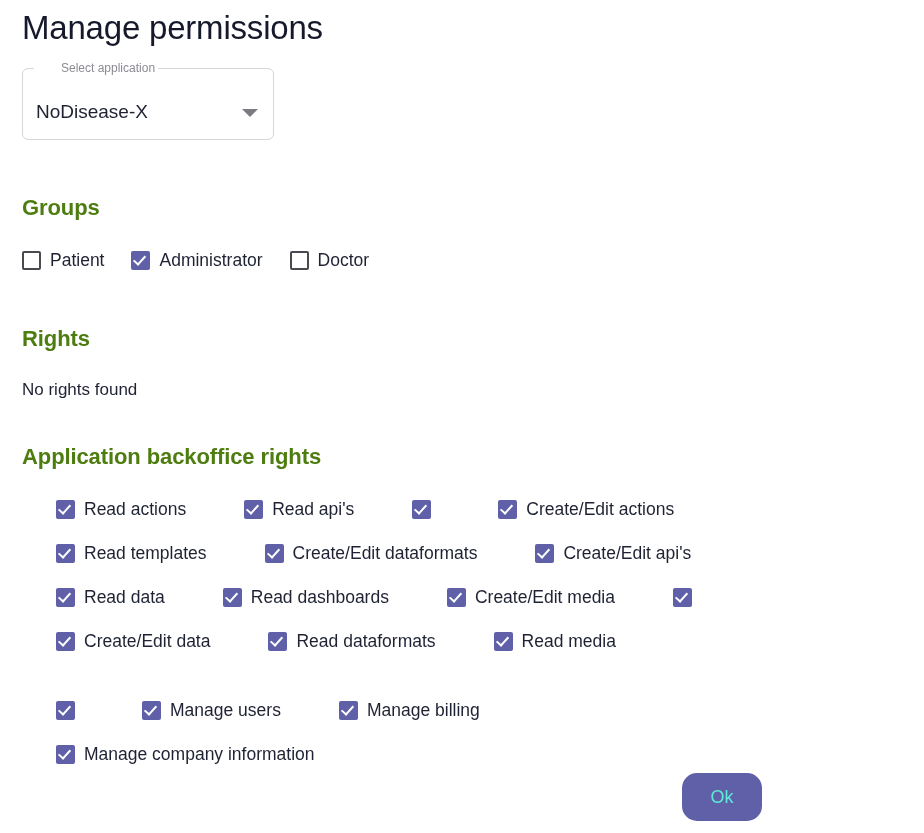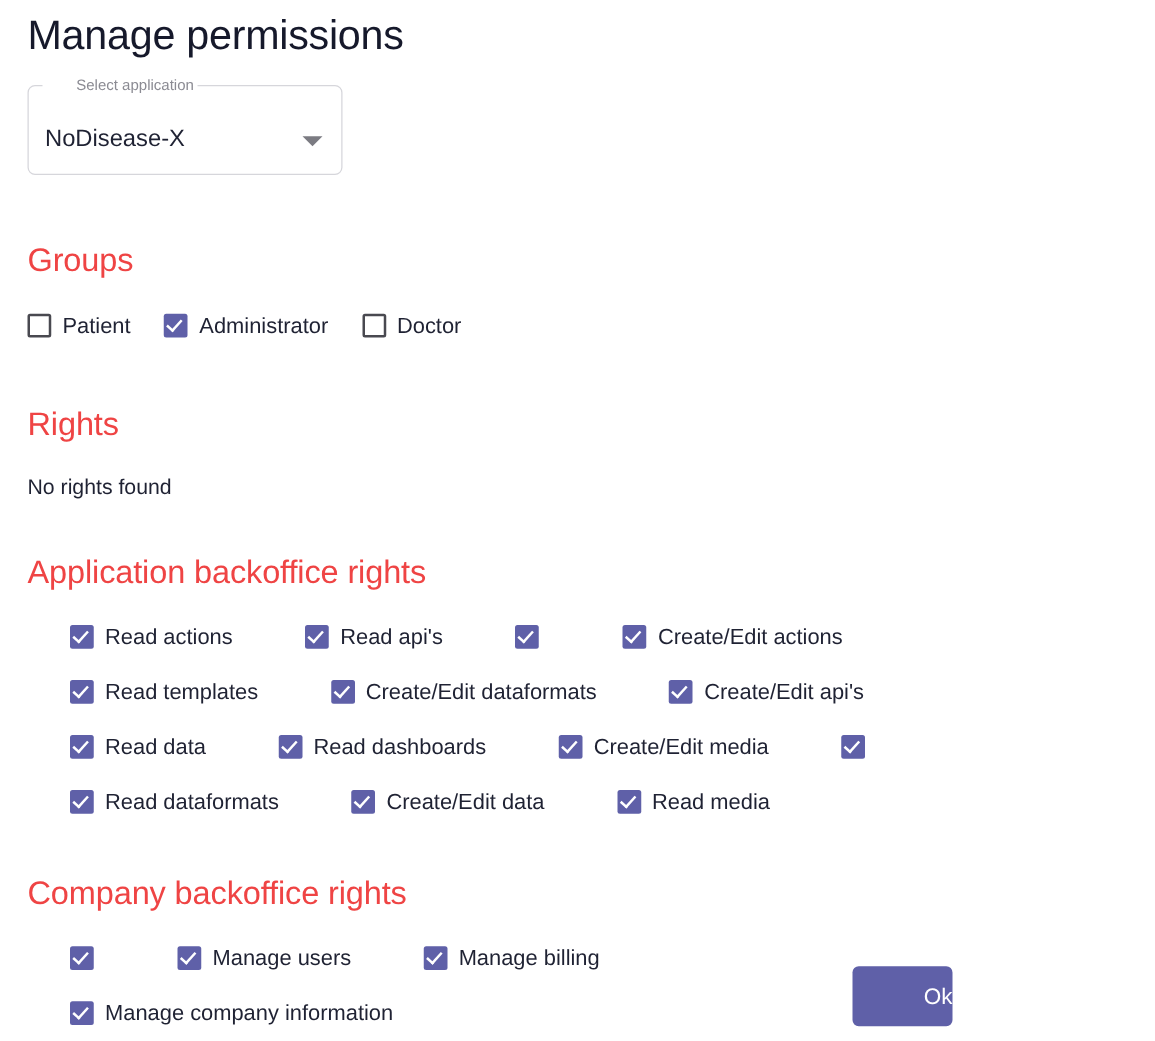--- a/index.html
+++ b/index.html
@@ -86,23 +86,23 @@
     top: 41px;
     width: 0;
     height: 0;
     border-left: 8px solid transparent;
     border-right: 8px solid transparent;
     border-top: 8px solid #7b7b82;
   }
 
   
   .section-heading {
-    font-size: 26px;
-    font-weight: 400;
-    color: #ef4444;
+    font-size: 22px;
+    font-weight: 700;
+    color: #4d7c0f;
     margin: 0;
     line-height: 32px;
     letter-spacing: -0.1px;
   }
   .h-groups       { margin-top: 52px; }
   .h-rights       { margin-top: 52px; }
   .h-appbo        { margin-top: 40px; }
   .h-companybo    { margin-top: 24px; }
 
   
@@ -171,27 +171,27 @@
   .groups-row .cb-label { font-size: 17.5px; }
 
   
   .ok-button {
     position: absolute;
     right: 22px;
     bottom: 12px;
     width: 80px;
     height: 48px;
     background: #5f60a8;
-    color: #ffffff;
+    color: #5eead4;
     border: none;
-    border-radius: 5px;
+    border-radius: 15px;
     font-family: "Liberation Sans", sans-serif;
     font-size: 18px;
     line-height: 48px;
-    text-align: right;
+    text-align: center;
     cursor: pointer;
     padding: 0;
   }
 </style>
 </head>
 <body>
 
 <div class="page">
 
   <h1 class="page-title">Manage permissions</h1>
@@ -263,33 +263,32 @@
       </label>
       <label class="cb-item">
         <span class="cb-box checked"></span>
         <span class="cb-label">Create/Edit media</span>
       </label>
       <label class="cb-item">
         <span class="cb-box checked"></span>
       </label>
       <label class="cb-item">
         <span class="cb-box checked"></span>
+        <span class="cb-label">Create/Edit data</span>
+      </label>
+      <label class="cb-item">
+        <span class="cb-box checked"></span>
         <span class="cb-label">Read dataformats</span>
       </label>
       <label class="cb-item">
         <span class="cb-box checked"></span>
-        <span class="cb-label">Create/Edit data</span>
-      </label>
-      <label class="cb-item">
-        <span class="cb-box checked"></span>
         <span class="cb-label">Read media</span>
       </label>
     </div>
 
-  <h2 class="section-heading h-companybo">Company backoffice rights</h2>
   <div class="cb-row rights-rows">
       <label class="cb-item">
         <span class="cb-box checked"></span>
       </label>
       <label class="cb-item">
         <span class="cb-box checked"></span>
         <span class="cb-label">Manage users</span>
       </label>
       <label class="cb-item">
         <span class="cb-box checked"></span>

